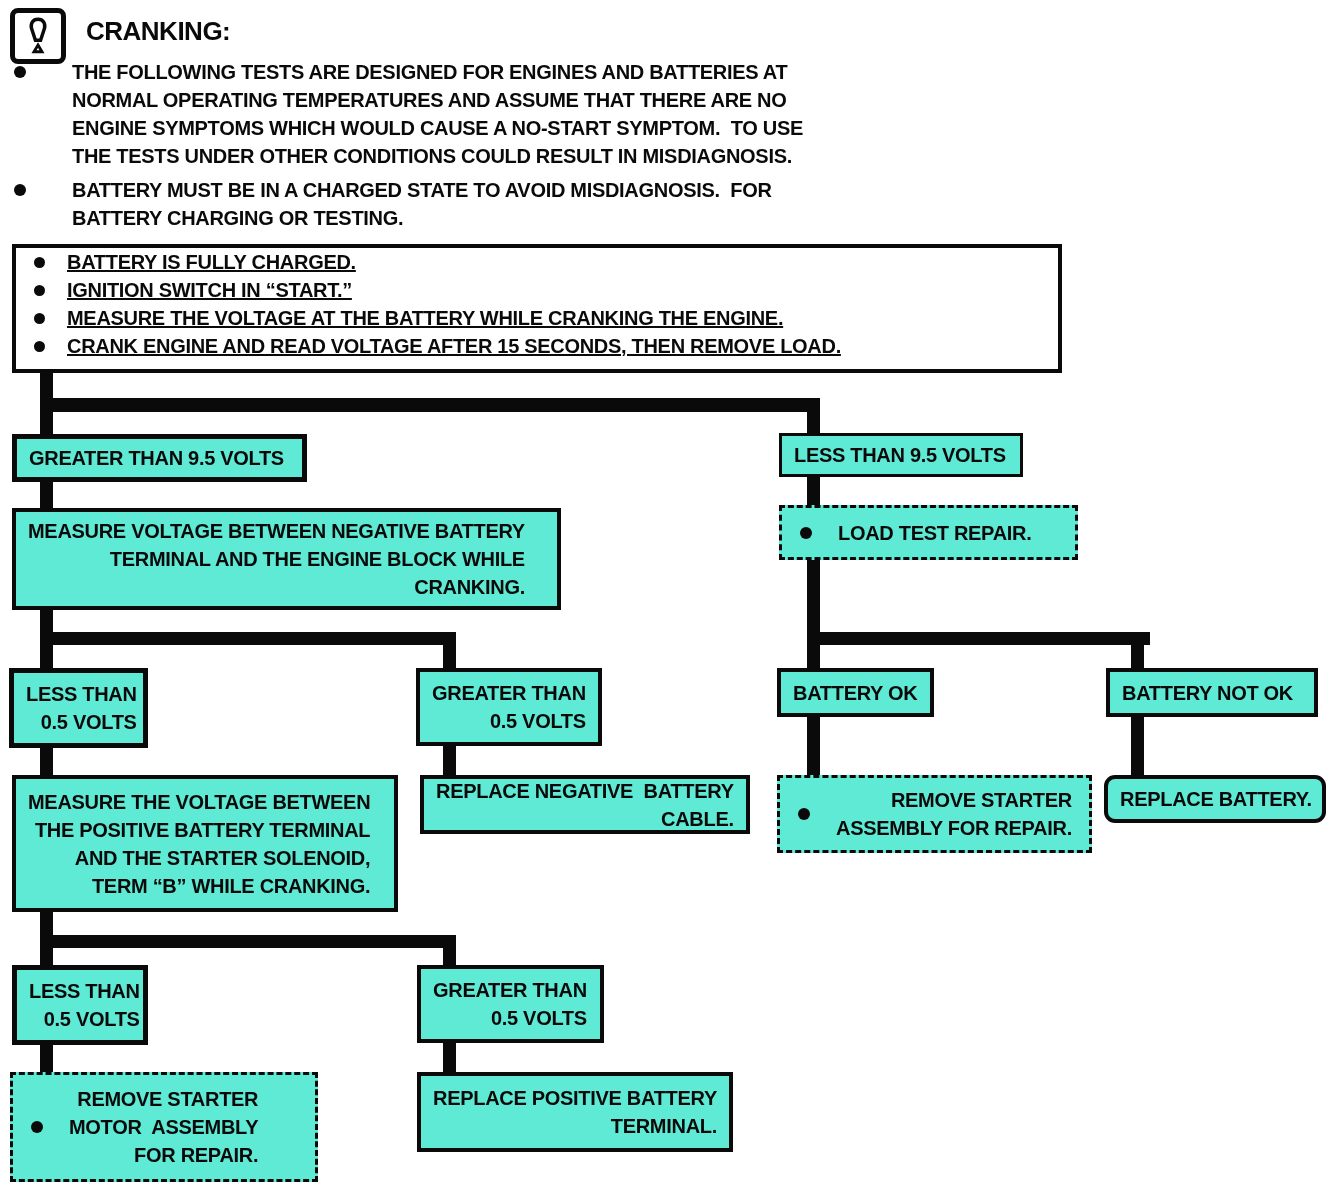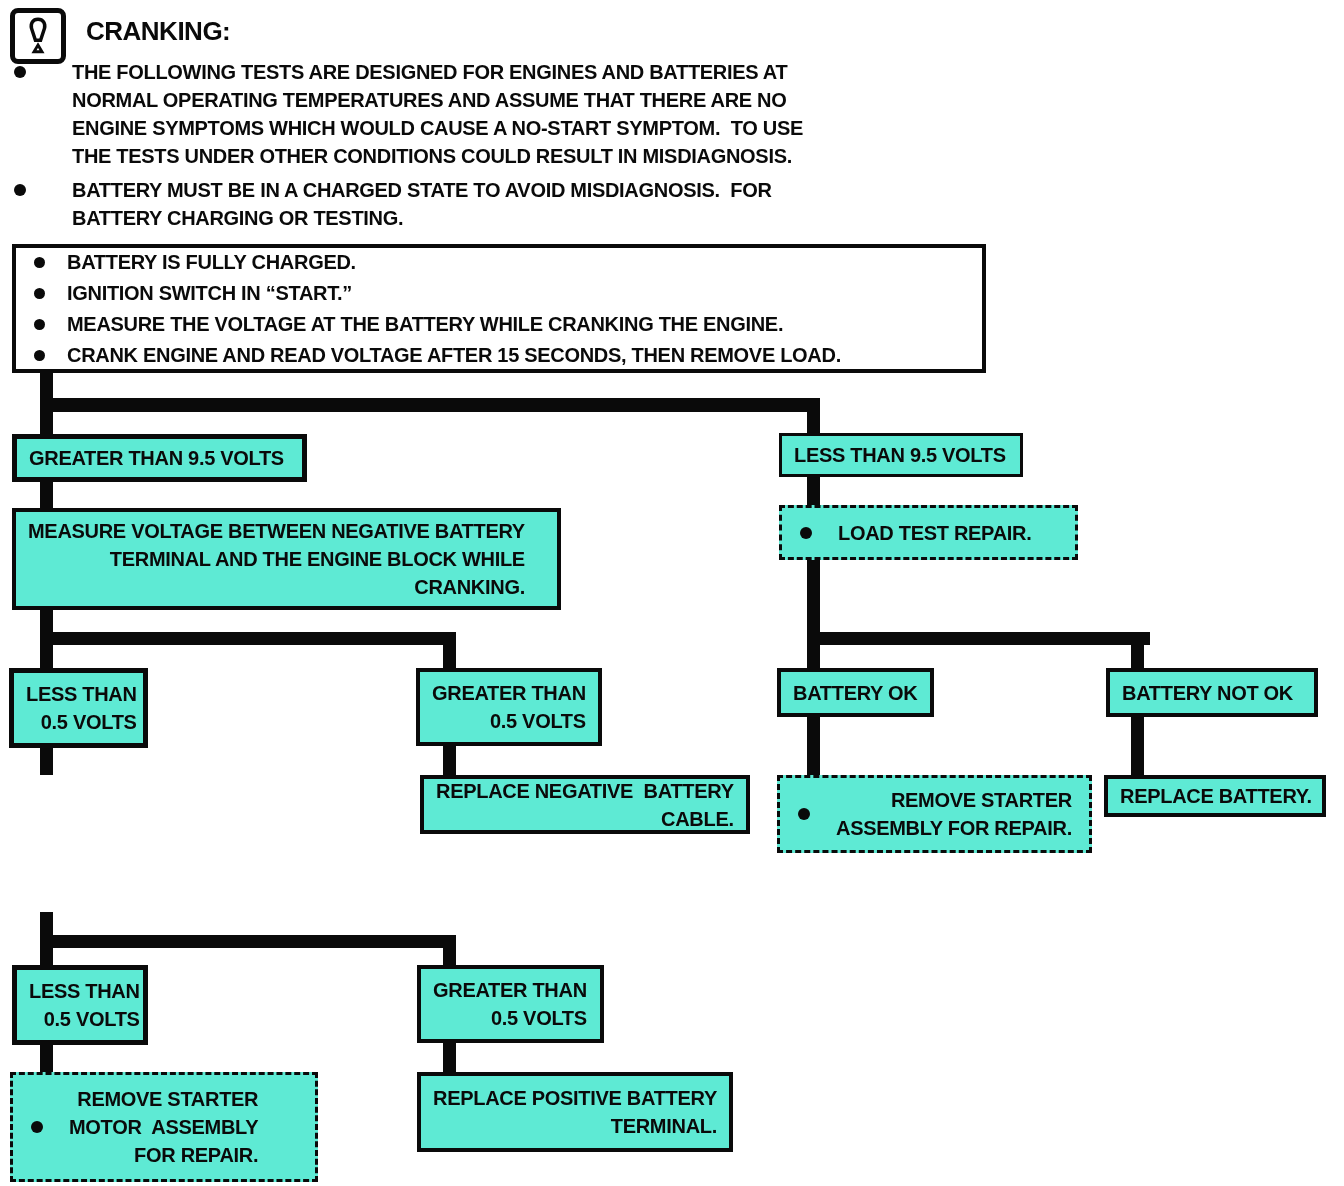--- a/index.html
+++ b/index.html
@@ -15,23 +15,23 @@
     display:flex;align-items:center;justify-content:center;background:#fff;
   }
   .page-title{position:absolute;left:86px;top:16px;font-size:26px;letter-spacing:-0.5px;}
   .hbullets{position:absolute;left:0;top:58px;width:920px;}
   .hrow{display:flex;align-items:flex-start;padding-left:14px;margin-bottom:6px;}
   .dot{width:12px;height:12px;border-radius:50%;background:#0a0a0a;flex:0 0 12px;}
   .hrow .dot{margin-top:8px;margin-right:46px;}
   .htext{font-size:20px;line-height:28px;white-space:pre-wrap;}
   
   .start-box{
-    position:absolute;left:12px;top:244px;width:974px;height:129px;
+    position:absolute;left:12px;top:244px;width:1050px;height:129px;
     border:4px solid #0a0a0a;box-sizing:border-box;background:#fff;
-    display:flex;flex-direction:column;justify-content:space-between;padding-left:18px;
+    display:flex;flex-direction:column;justify-content:flex-start;padding-left:18px;text-decoration:underline;
   }
   .srow{display:flex;align-items:center;height:28px;}
   .srow .dot{width:11px;height:11px;flex:0 0 11px;margin-right:22px;}
   .stext{font-size:20px;line-height:28px;}
   
   .node{
     position:absolute;box-sizing:border-box;background:#5eead4;
     border:4px solid #0a0a0a;display:flex;align-items:center;
     padding-left:12px;z-index:2;text-align:right;
   }
@@ -45,21 +45,21 @@
   .n-l95 {left:779px; top:433px; width:244px; height:44px;}
   .n-mneg{left:12px;  top:508px; width:549px; height:102px;}
   .n-load{left:779px; top:505px; width:299px; height:55px;}
   .n-l05a{left:9px;   top:668px; width:139px; height:80px;}
   .n-g05a{left:416px; top:668px; width:186px; height:78px;}
   .n-bok {left:777px; top:668px; width:157px; height:49px;}
   .n-bnok{left:1106px;top:668px; width:212px; height:49px;}
   .n-mpos{left:12px;  top:775px; width:386px; height:137px;}
   .n-rneg{left:420px; top:775px; width:330px; height:59px;}
   .n-rsa {left:777px; top:775px; width:315px; height:78px;}
-  .n-rbat{left:1104px;top:775px; width:222px; height:42px;}
+  .n-rbat{left:1104px;top:775px; width:222px; height:48px;border-radius:11px;}
   .n-l05b{left:12px;  top:965px; width:136px; height:80px;}
   .n-g05b{left:417px; top:965px; width:187px; height:78px;}
   .n-rsm {left:10px;  top:1072px;width:308px; height:110px;}
   .n-rpos{left:417px; top:1072px;width:316px; height:80px;}
   
   .line{position:absolute;background:#0a0a0a;z-index:1;}
 </style>
 </head>
 <body>
 
@@ -153,20 +153,26 @@
     <span class="nlabel">GREATER THAN
 0.5 VOLTS</span>
   </div>
   <div class="node n-bok">
     <span class="nlabel">BATTERY OK</span>
   </div>
   <div class="node n-bnok">
     <span class="nlabel">BATTERY NOT OK</span>
   </div>
 
+  <div class="node n-mpos">
+    <span class="nlabel">MEASURE THE VOLTAGE BETWEEN
+THE POSITIVE BATTERY TERMINAL
+AND THE STARTER SOLENOID,
+TERM “B” WHILE CRANKING.</span>
+  </div>
   <div class="node n-rneg">
     <span class="nlabel">REPLACE NEGATIVE  BATTERY
 CABLE.</span>
   </div>
   <div class="node dashed n-rsa">
     <span class="dot"></span>
     <span class="nlabel">REMOVE STARTER
 ASSEMBLY FOR REPAIR.</span>
   </div>
   <div class="node n-rbat">

